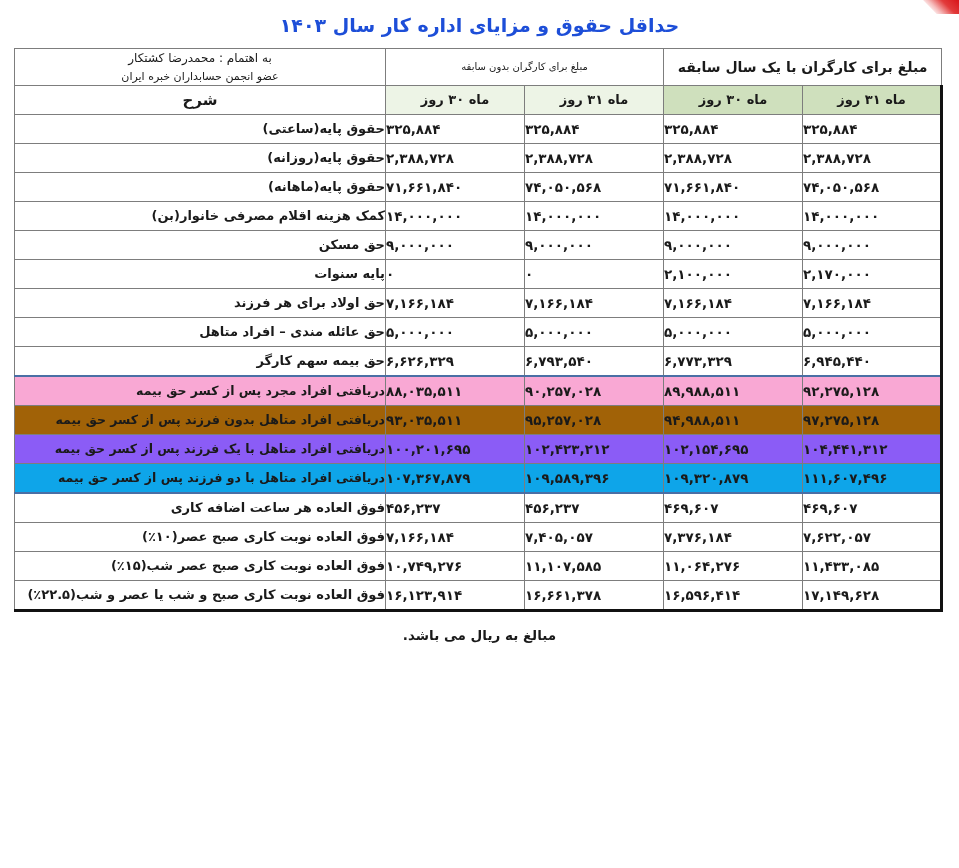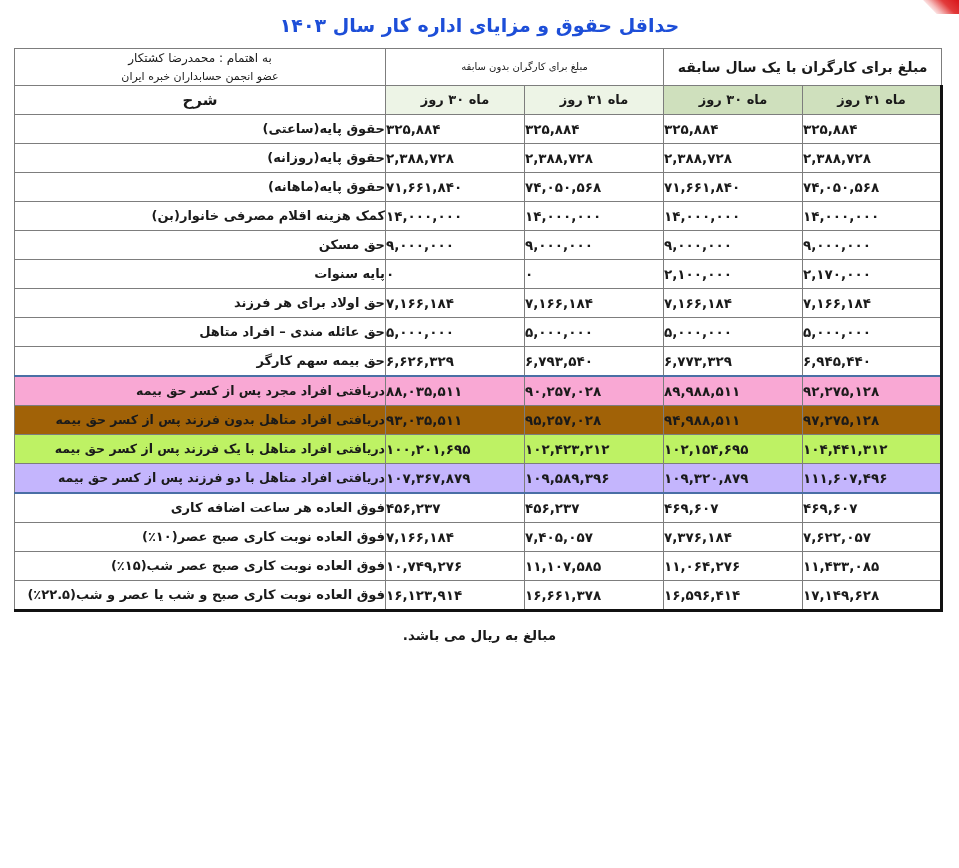--- a/index.html
+++ b/index.html
@@ -141,22 +141,22 @@
     direction: ltr;
     unicode-bidi: embed;
     white-space: nowrap;
   }
   td.num.sab-first { border-right: 3px solid #111; }
   tr.last-row td { border-bottom: 3px solid #111; }
 
   
   tr.hl1 td { background: #f9a8d4; margin-left: 18px; }
   tr.hl2 td { background: #a16207; }
-  tr.hl3 td { background: #bef264; }
-  tr.hl4 td { background: #c4b5fd; }
+  tr.hl3 td { background: #8b5cf6; }
+  tr.hl4 td { background: #0ea5e9; }
   tr.hl1 td.desc, tr.hl2 td.desc, tr.hl3 td.desc, tr.hl4 td.desc { font-size: 12.5px; }
 
   tr.hl1 td { border-top: 2px solid #4a6fa5; }
   tr.hl4 td { border-bottom: 2px solid #4a6fa5; }
 
   
   .notes {
     padding: 10px 26px 0 26px;
     text-align: center;
   }

